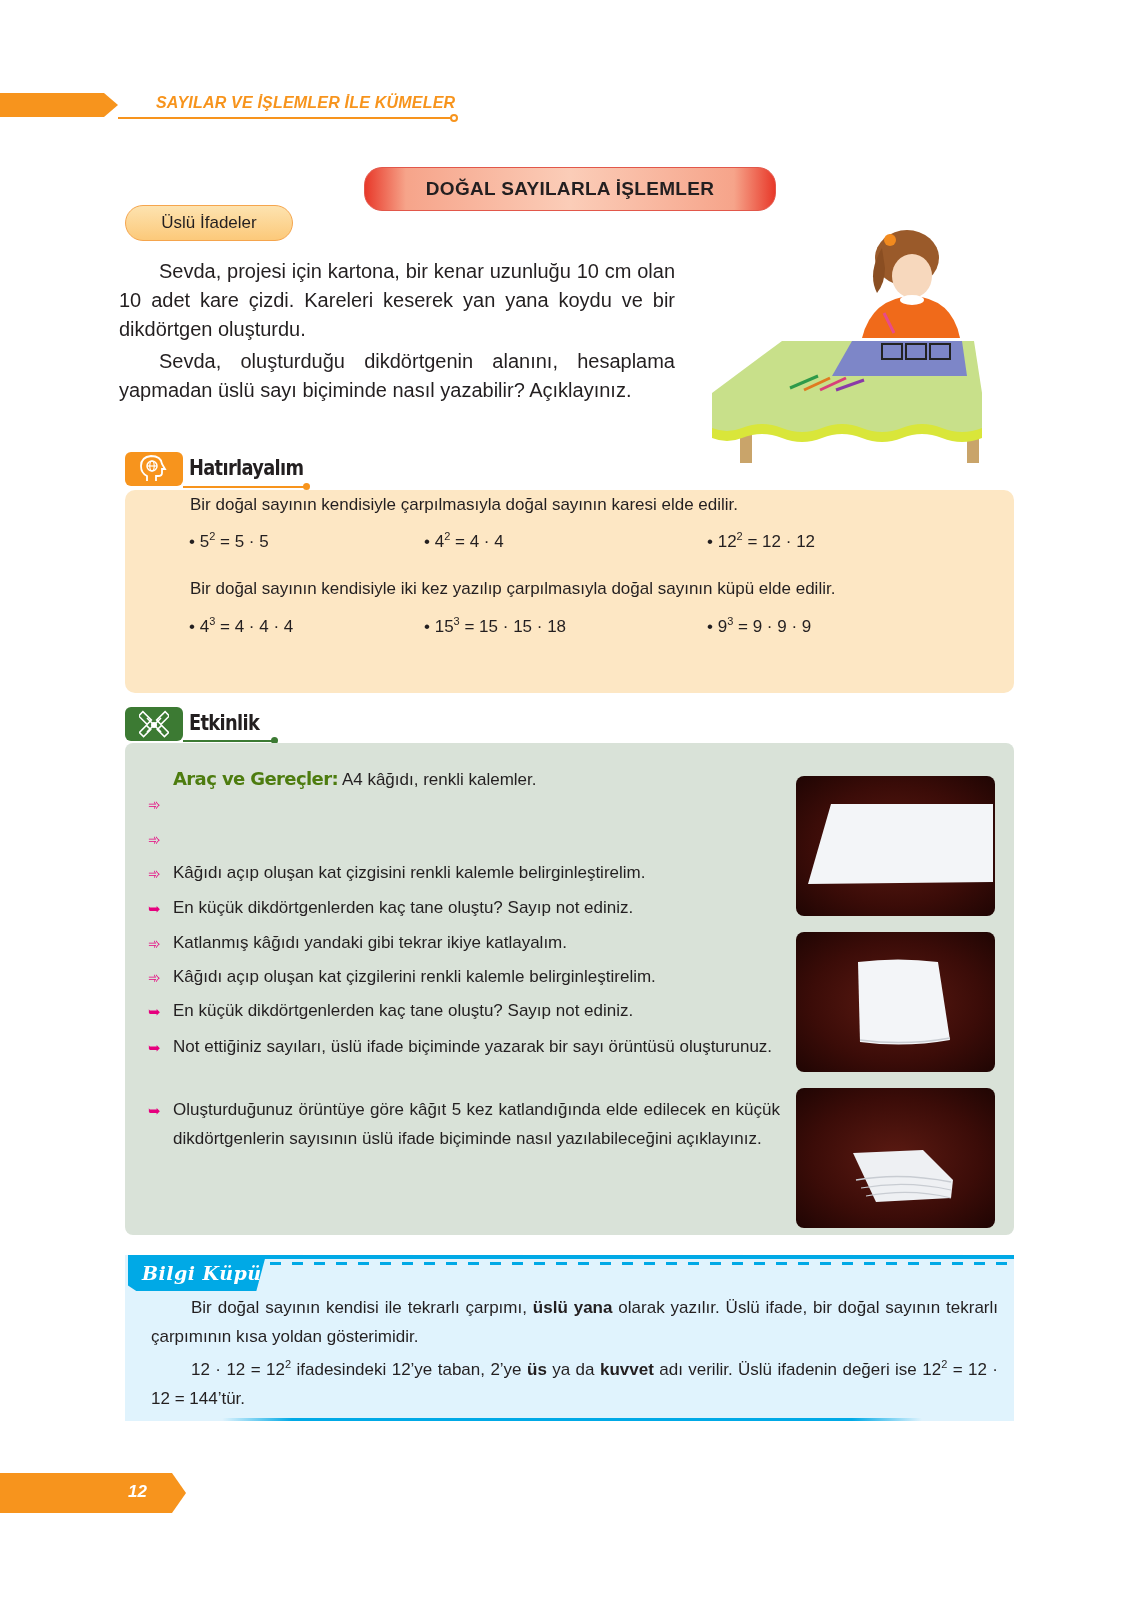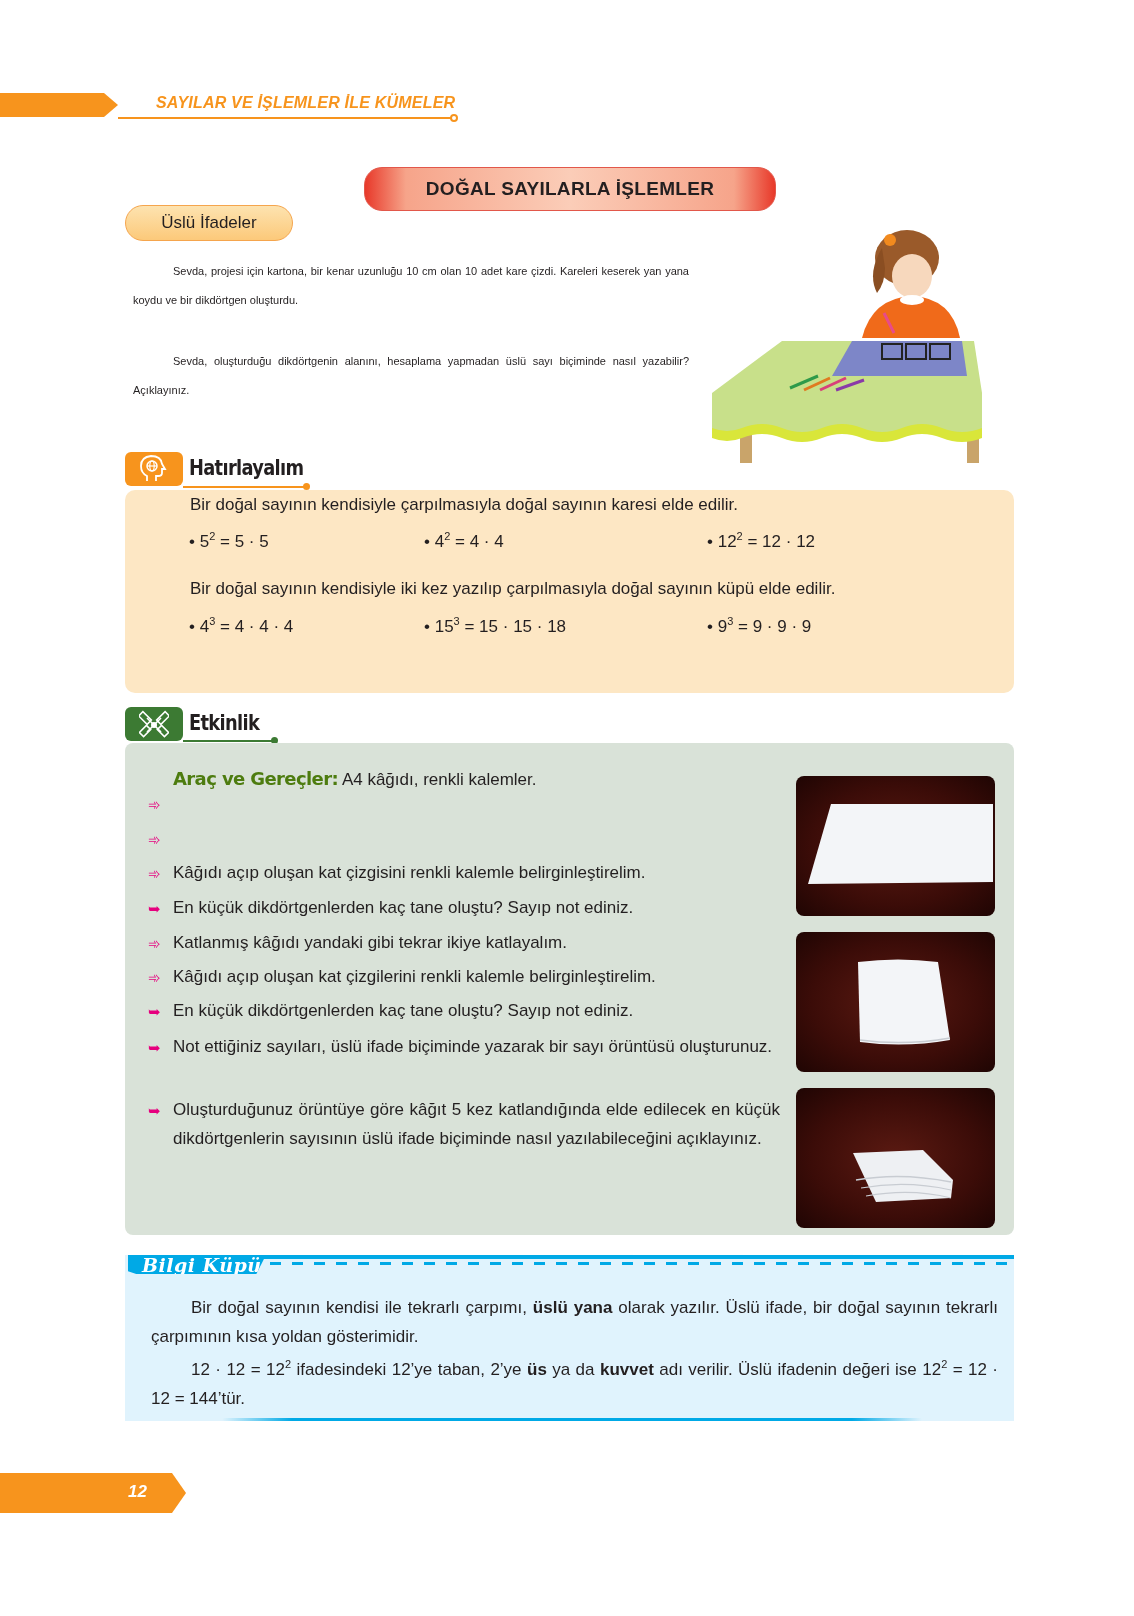--- a/index.html
+++ b/index.html
@@ -17,21 +17,21 @@
   .main-title { position: absolute; left: 364px; top: 167px; width: 412px; height: 44px; border-radius: 18px;
     background: linear-gradient(to right, #e8392a 0%, #f6a48a 10%, #fbcdb8 50%, #f6a48a 90%, #e8392a 100%);
     border: 1px solid #e2574a; display: flex; align-items: center; justify-content: center;
     font-size: 19px; font-weight: bold; color: #231f20; letter-spacing: 0.3px; }
 
   
   .sub-title { position: absolute; left: 125px; top: 205px; width: 168px; height: 36px; border-radius: 18px;
     background: linear-gradient(to bottom, #fde3b0 0%, #fcc97a 100%); border: 1px solid #f5a54d;
     display: flex; align-items: center; justify-content: center; font-size: 17px; font-weight: normal; }
 
-  .intro p { position: absolute; left: 133px; width: 556px; font-size: 11px; line-height: 29px; text-align: justify; }
+  .intro p { position: absolute; left: 119px; width: 556px; font-size: 20px; line-height: 29px; text-align: justify; }
   .intro .p1 { top: 257px; text-indent: 40px; }
   .intro .p2 { top: 347px; text-indent: 40px; }
 
   
   .illus { position: absolute; left: 712px; top: 228px; width: 270px; height: 235px; }
 
   
   .sec-icon { position: absolute; width: 58px; height: 34px; border-radius: 6px; display:flex; align-items:center; justify-content:center; }
   .sec-label { position: absolute; font-size: 21px; font-weight: bold; font-family: "DejaVu Sans", sans-serif; letter-spacing: -0.8px; transform: scaleX(0.85); transform-origin: left; }
   .sec-line { position: absolute; height: 2px; }
@@ -61,21 +61,21 @@
   .step .txt { text-align: justify; }
 
   .photo { position: absolute; left: 796px; width: 199px; height: 140px; border-radius: 8px; overflow: hidden;
     background: radial-gradient(ellipse at 50% 50%, #5b1a12 0%, #3b0c08 60%, #1f0503 100%); }
 
   
   .bk-box { position: absolute; left: 125px; top: 1255px; width: 889px; height: 166px; background: #e0f3fd; }
   .bk-topline { position: absolute; left: 262px; top: 1255px; width: 752px; height: 4px; background: #00a9e6; }
   .bk-dashes { position: absolute; left: 270px; top: 1262px; width: 744px; height: 3px;
     background: repeating-linear-gradient(to right, #00a9e6 0 11px, transparent 11px 22px); }
-  .bk-tab { position: absolute; left: 128px; top: 1255px; width: 138px; height: 19px; background: #00a9e6;
+  .bk-tab { position: absolute; left: 128px; top: 1255px; width: 138px; height: 36px; background: #00a9e6;
     clip-path: polygon(0 0, 100% 0, 93% 100%, 6% 100%, 0 85%); display: flex; align-items: center; padding-left: 14px; }
   .bk-tab span { color: #fff; font-size: 19px; font-weight: bold; font-style: italic; font-family: "DejaVu Serif", serif; letter-spacing: 0.5px; }
   .bk-p { position: absolute; left: 151px; width: 847px; font-size: 17px; line-height: 29px; text-align: justify; }
   .bk-p.p1 { top: 1293px; text-indent: 40px; }
   .bk-p.p2 { top: 1355px; text-indent: 40px; }
   .bk-bottom { position: absolute; left: 222px; top: 1418px; width: 700px; height: 3px; border-radius: 2px;
     background: linear-gradient(to right, transparent, #00a9e6 10%, #00a9e6 90%, transparent); }
 
   
   .ftr-band { position: absolute; left: 0; top: 1473px; width: 186px; height: 40px; background: #f7941d;

